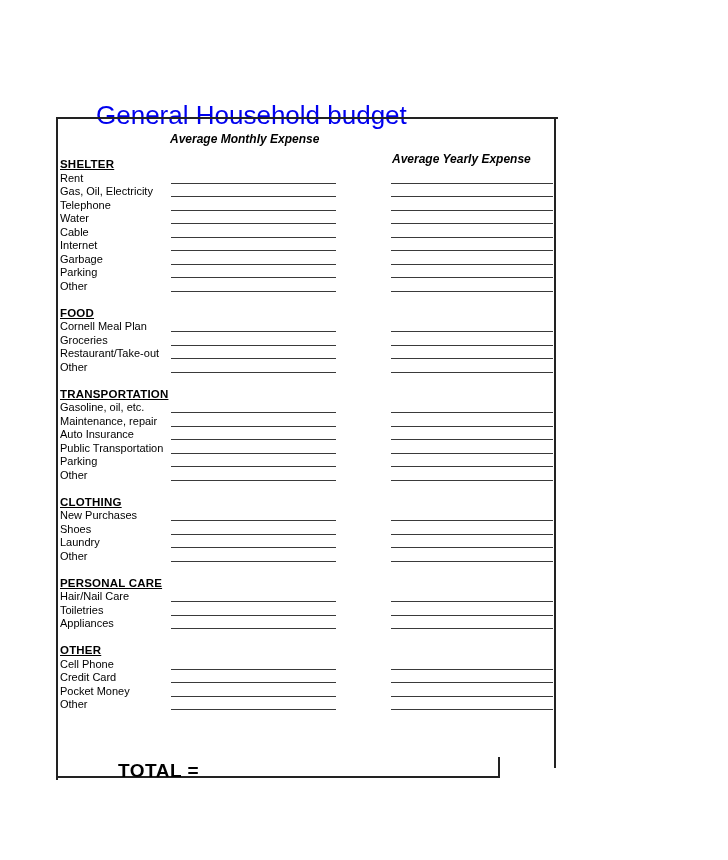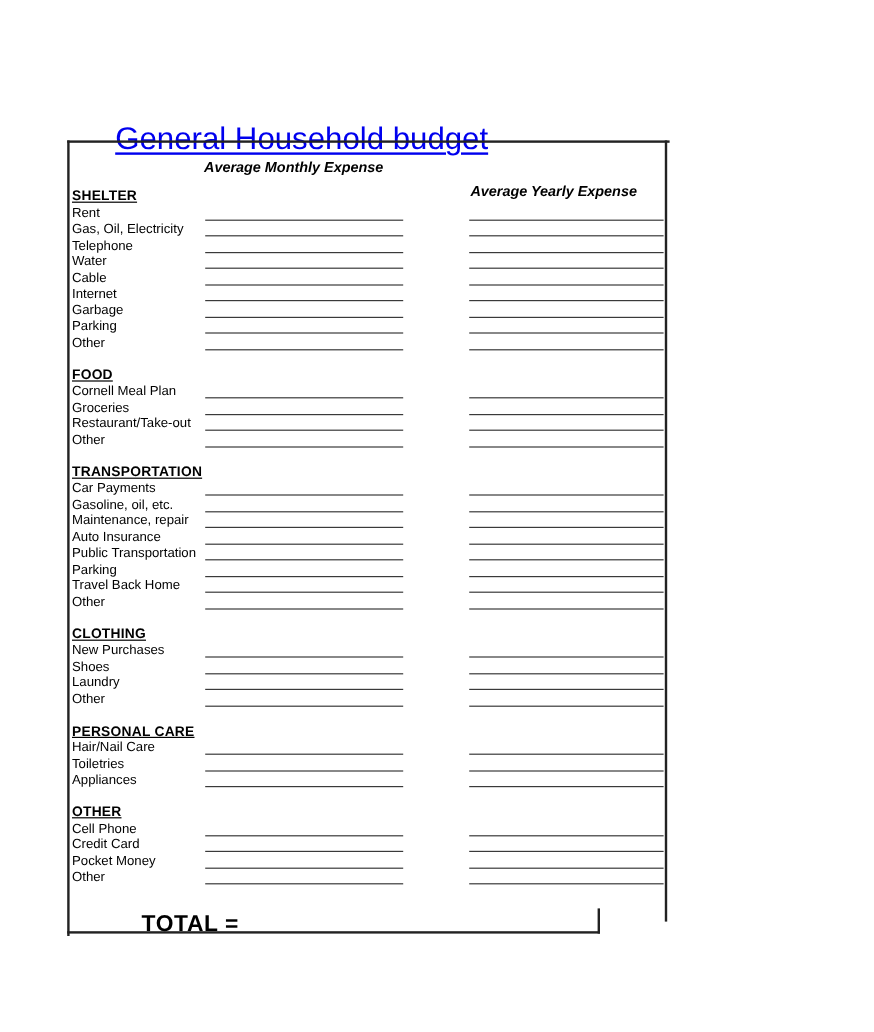--- a/index.html
+++ b/index.html
@@ -18,21 +18,20 @@
 
   
   #doc-title {
     position: absolute;
     left: 96px;
     top: 83px;
     font-size: 26px;
     line-height: 30px;
     font-weight: normal;
     color: #0000ee;
-    text-decoration: underline;
     text-decoration-thickness: 2px;
     text-underline-offset: 3px;
     white-space: nowrap;
   }
 
   
   #form-box {
     position: absolute;
     left: 56px;
     top: 117px;
@@ -214,25 +213,20 @@
       <div class="row">
         <div class="row-label">Other</div>
         <div class="rule rule-monthly"></div>
         <div class="rule rule-yearly"></div>
       </div>
     </div>
     <div class="section-gap"></div>
     <div class="section">
       <div class="section-title">TRANSPORTATION</div>
       <div class="row">
-        <div class="row-label">Car Payments</div>
-        <div class="rule rule-monthly"></div>
-        <div class="rule rule-yearly"></div>
-      </div>
-      <div class="row">
         <div class="row-label">Gasoline, oil, etc.</div>
         <div class="rule rule-monthly"></div>
         <div class="rule rule-yearly"></div>
       </div>
       <div class="row">
         <div class="row-label">Maintenance, repair</div>
         <div class="rule rule-monthly"></div>
         <div class="rule rule-yearly"></div>
       </div>
       <div class="row">
@@ -244,25 +238,20 @@
         <div class="row-label">Public Transportation</div>
         <div class="rule rule-monthly"></div>
         <div class="rule rule-yearly"></div>
       </div>
       <div class="row">
         <div class="row-label">Parking</div>
         <div class="rule rule-monthly"></div>
         <div class="rule rule-yearly"></div>
       </div>
       <div class="row">
-        <div class="row-label">Travel Back Home</div>
-        <div class="rule rule-monthly"></div>
-        <div class="rule rule-yearly"></div>
-      </div>
-      <div class="row">
         <div class="row-label">Other</div>
         <div class="rule rule-monthly"></div>
         <div class="rule rule-yearly"></div>
       </div>
     </div>
     <div class="section-gap"></div>
     <div class="section">
       <div class="section-title">CLOTHING</div>
       <div class="row">
         <div class="row-label">New Purchases</div>

